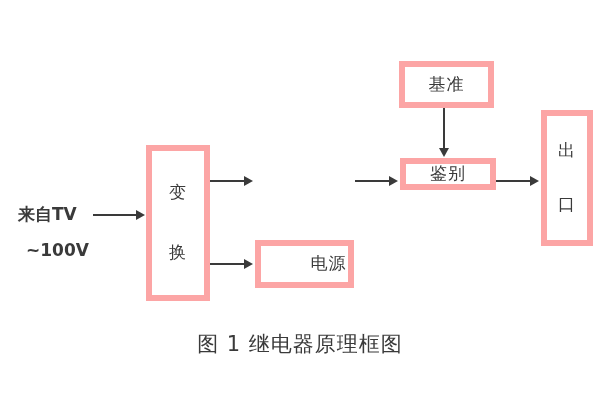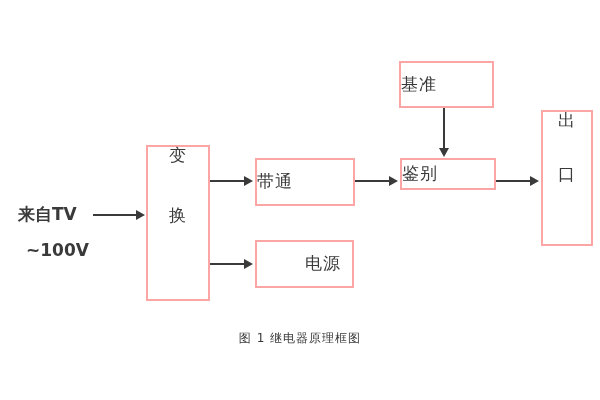--- a/index.html
+++ b/index.html
@@ -15,24 +15,25 @@
   }
   #canvas {
     position: relative;
     width: 600px;
     height: 400px;
     background: #ffffff;
   }
   .node {
     position: absolute;
     box-sizing: border-box;
-    border: 2px solid #fca5a5;
+    border: 6px solid #fca5a5;
     background: #ffffff;
     display: flex;
     align-items: center;
+    justify-content: center;
     color: #3a3a3a;
     font-size: 17px;
     letter-spacing: 1px;
     line-height: 1.05;
   }
   .node.vertical-text {
     flex-direction: column;
   }
   .node.vertical-text .ch {
     display: block;
@@ -107,21 +108,21 @@
   #edge-out-arrow     { left: 530px; top: 176px; }
 
   
   #caption {
     position: absolute;
     left: 0;
     top: 330px;
     width: 600px;
     text-align: center;
     color: #3a3a3a;
-    font-size: 12px;
+    font-size: 21px;
     letter-spacing: 1px;
   }
 </style>
 </head>
 <body>
 
 <div id="canvas">
 
   <div class="source-text" id="source-line-1">来自TV</div>
   <div class="source-text" id="source-line-2">~100V</div>
@@ -133,23 +134,20 @@
     <span class="ch">变</span>
     <span class="ch">换</span>
   </div>
 
   <div class="edge h" id="edge-bp-line"></div>
   <div class="arrowhead right" id="edge-bp-arrow"></div>
 
   <div class="edge h" id="edge-ps-line"></div>
   <div class="arrowhead right" id="edge-ps-arrow"></div>
 
-  <div class="node" id="node-daitong">
-    <span class="node-label">带通</span>
-  </div>
 
   <div class="node" id="node-dianyuan">
     <span class="node-label">电源</span>
   </div>
 
   <div class="edge h" id="edge-bp-jb-line"></div>
   <div class="arrowhead right" id="edge-bp-jb-arrow"></div>
 
   <div class="node" id="node-jizhun">
     <span class="node-label">基准</span>

